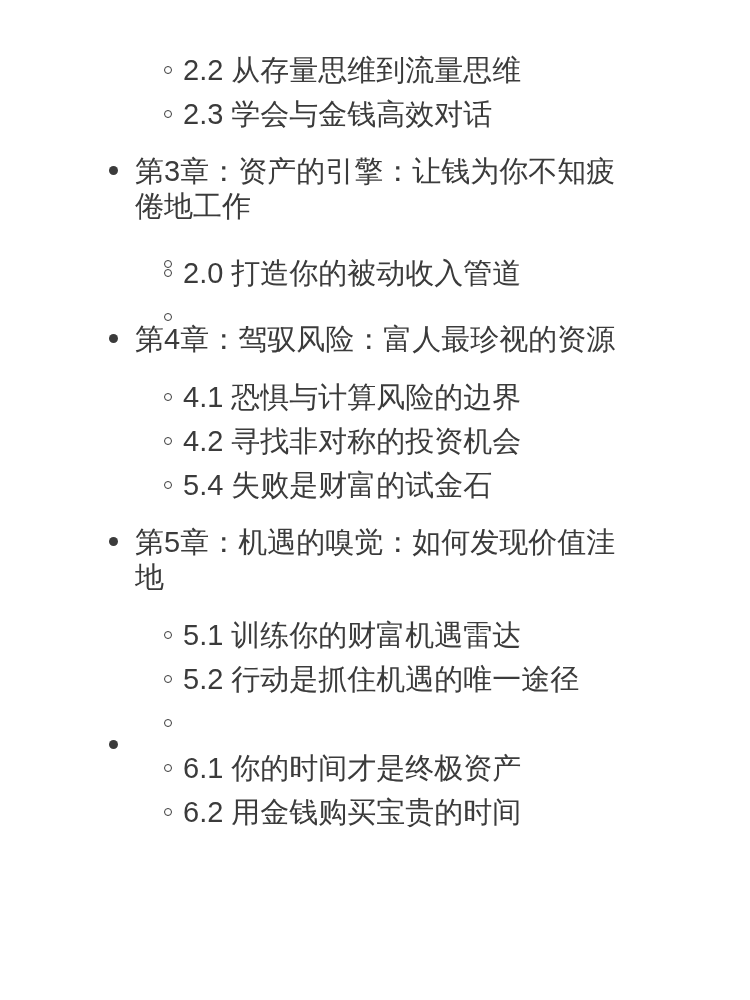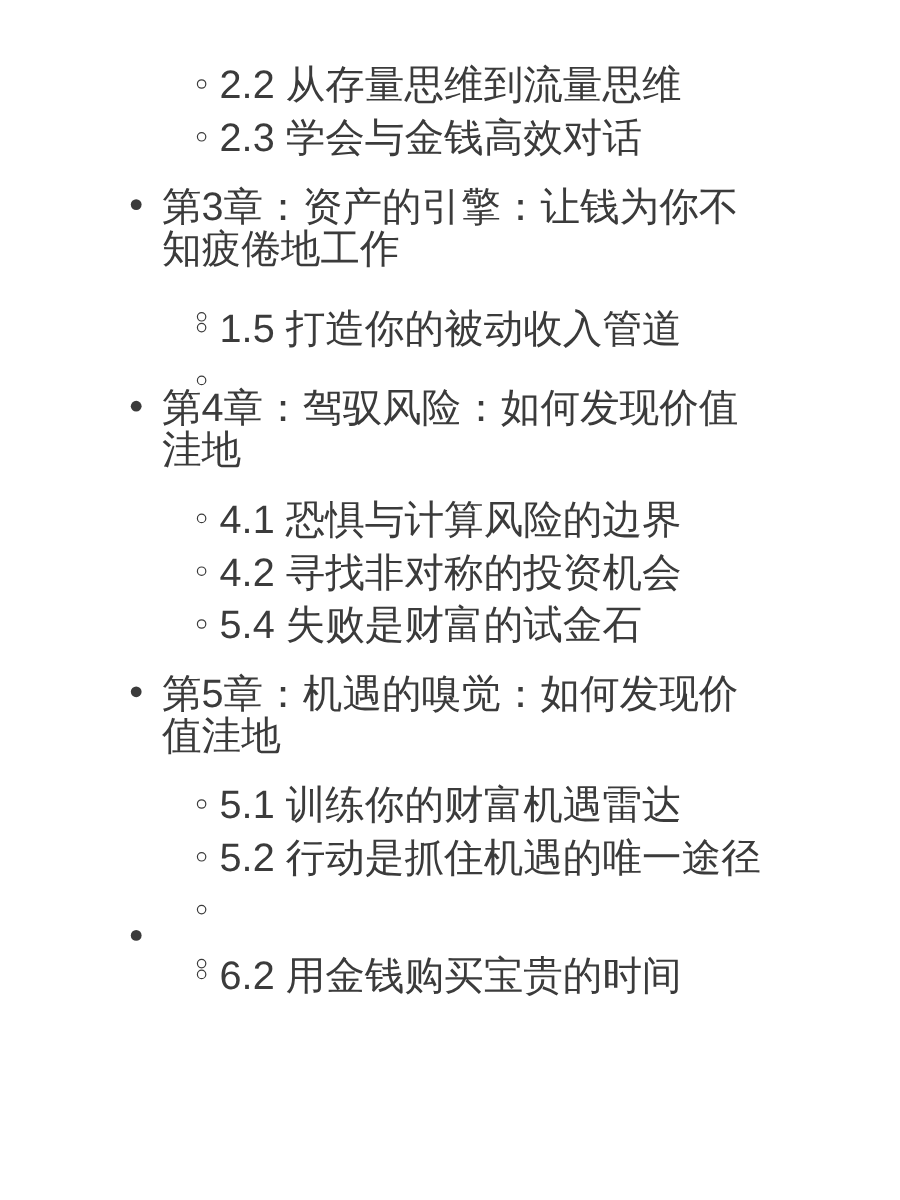--- a/index.html
+++ b/index.html
@@ -16,21 +16,21 @@
   }
   .doc {
     padding-top: 30px;
     padding-left: 135px;
   }
   ul.toc-list {
     list-style: none;
     margin: 0;
     padding: 0;
     width: 500px;
-    font-size: 33px;
+    font-size: 29px;
     line-height: 35px;
   }
   ul.toc-list li {
     position: relative;
     padding: 0 0 9px 0;
   }
   ul.level2 {
     list-style: none;
     margin: 0;
     padding: 23px 0 4px 48px;
@@ -67,31 +67,31 @@
 <div class="doc">
   <ul class="toc-list level1" id="toc-root">
       <li>
         <ul class="level2" style="padding-top: 23px;">
           <li><span class="marker circle"></span><span class="li-text">2.2 从存量思维到流量思维</span></li>
           <li><span class="marker circle"></span><span class="li-text">2.3 学会与金钱高效对话</span></li>
         </ul>
       </li>
       <li><span class="marker disc"></span><span class="li-text">第3章：资产的引擎：让钱为你不知疲倦地工作</span><ul class="level2">
           <li><span class="marker circle"></span></li>
-          <li><span class="marker circle"></span><span class="li-text">1.5 打造你的被动收入管道</span></li>
+          <li><span class="marker circle"></span><span class="li-text">2.0 打造你的被动收入管道</span></li>
           <li><span class="marker circle"></span></li>
         </ul></li>
-      <li><span class="marker disc"></span><span class="li-text">第4章：驾驭风险：如何发现价值洼地</span><ul class="level2">
+      <li><span class="marker disc"></span><span class="li-text">第4章：驾驭风险：富人最珍视的资源</span><ul class="level2">
           <li><span class="marker circle"></span><span class="li-text">4.1 恐惧与计算风险的边界</span></li>
           <li><span class="marker circle"></span><span class="li-text">4.2 寻找非对称的投资机会</span></li>
           <li><span class="marker circle"></span><span class="li-text">5.4 失败是财富的试金石</span></li>
         </ul></li>
       <li><span class="marker disc"></span><span class="li-text">第5章：机遇的嗅觉：如何发现价值洼地</span><ul class="level2">
           <li><span class="marker circle"></span><span class="li-text">5.1 训练你的财富机遇雷达</span></li>
           <li><span class="marker circle"></span><span class="li-text">5.2 行动是抓住机遇的唯一途径</span></li>
           <li><span class="marker circle"></span></li>
         </ul></li>
       <li><span class="marker disc"></span><ul class="level2">
-          <li><span class="marker circle"></span></li>
+          <li><span class="marker circle"></span><span class="li-text">6.1 你的时间才是终极资产</span></li>
           <li><span class="marker circle"></span><span class="li-text">6.2 用金钱购买宝贵的时间</span></li>
         </ul></li>
     </ul>
 </div>
 
 </body></html>

